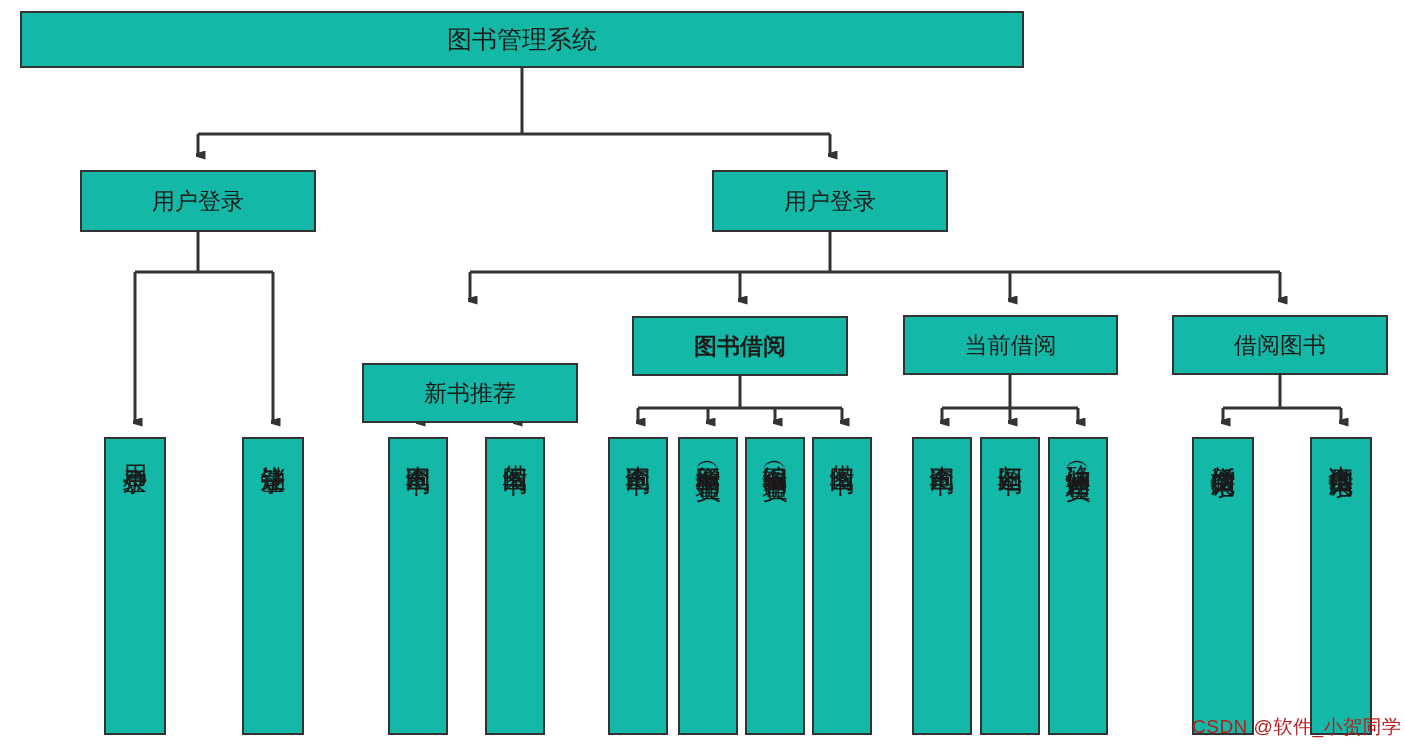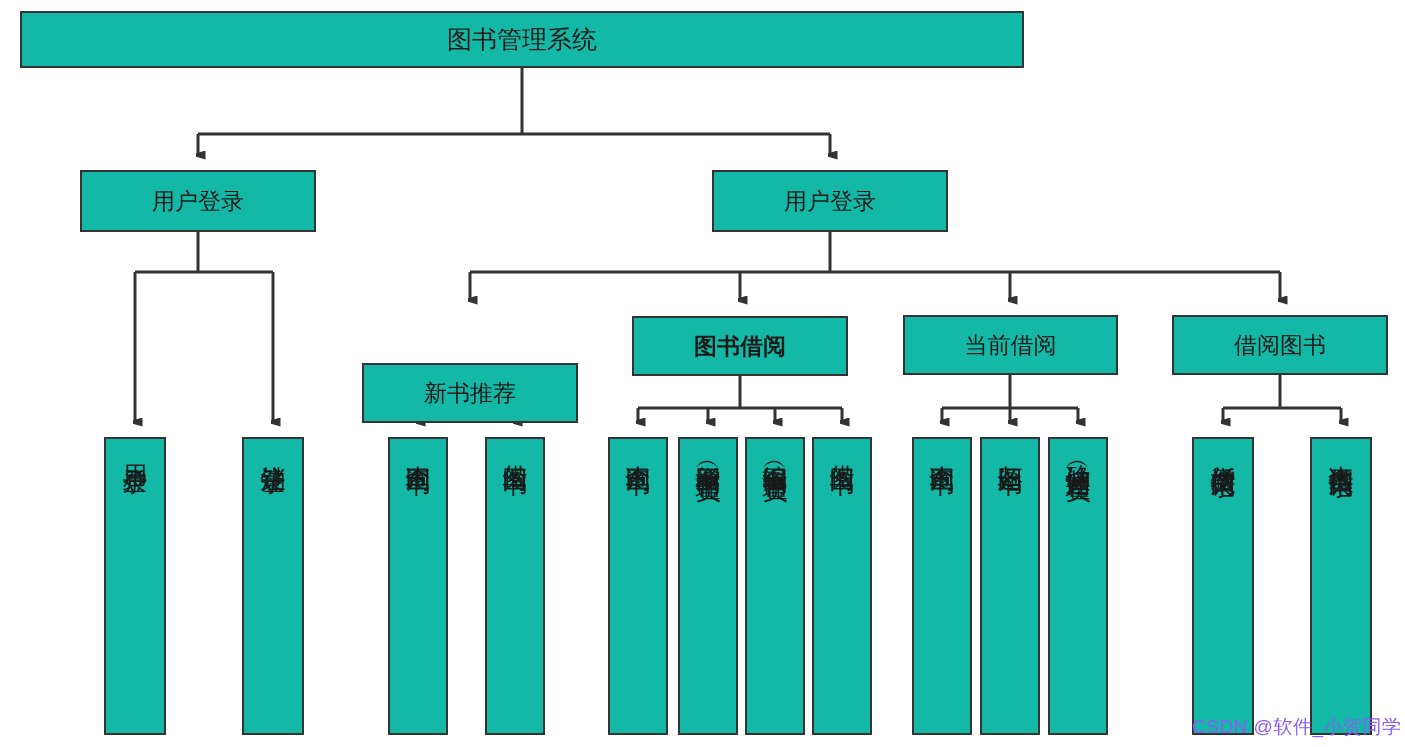--- a/index.html
+++ b/index.html
@@ -57,21 +57,21 @@
   .leaf {
     align-items: flex-start;
     padding-top: 6px;
     justify-content: center;
   }
   #watermark {
     position: absolute;
     left: 1192px;
     top: 714px;
     font-size: 19px;
-    color: #8b5cf6;
+    color: #b91c1c;
     white-space: nowrap;
     letter-spacing: 0.5px;
     pointer-events: none;
   }
 </style>
 </head>
 <body>
 
 <div id="diagram-root">
 

